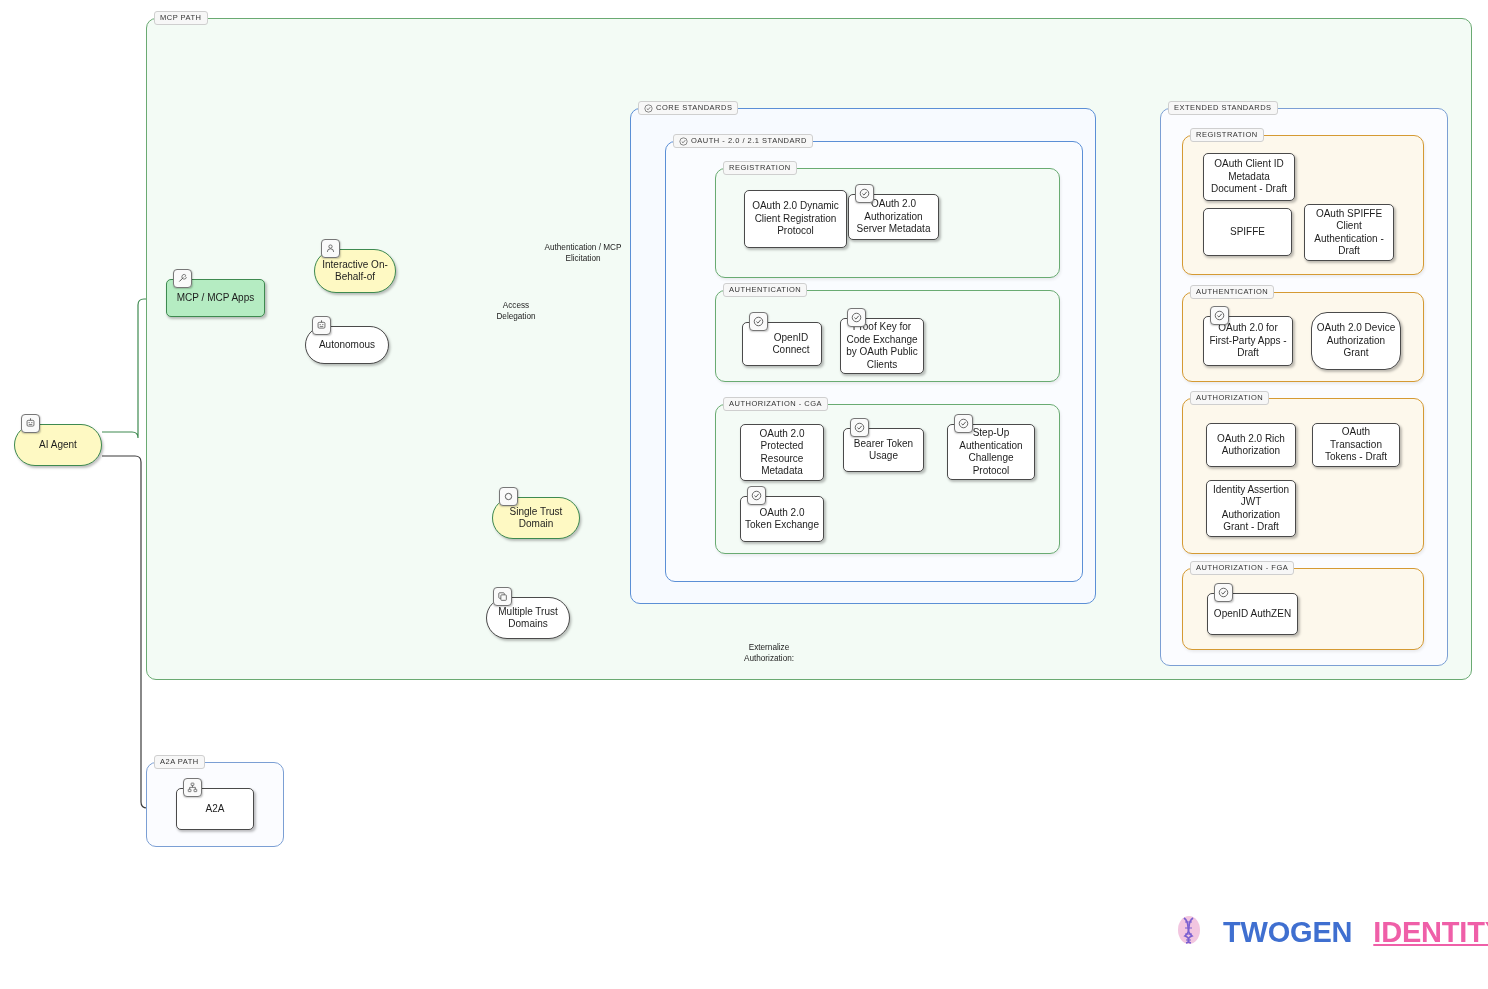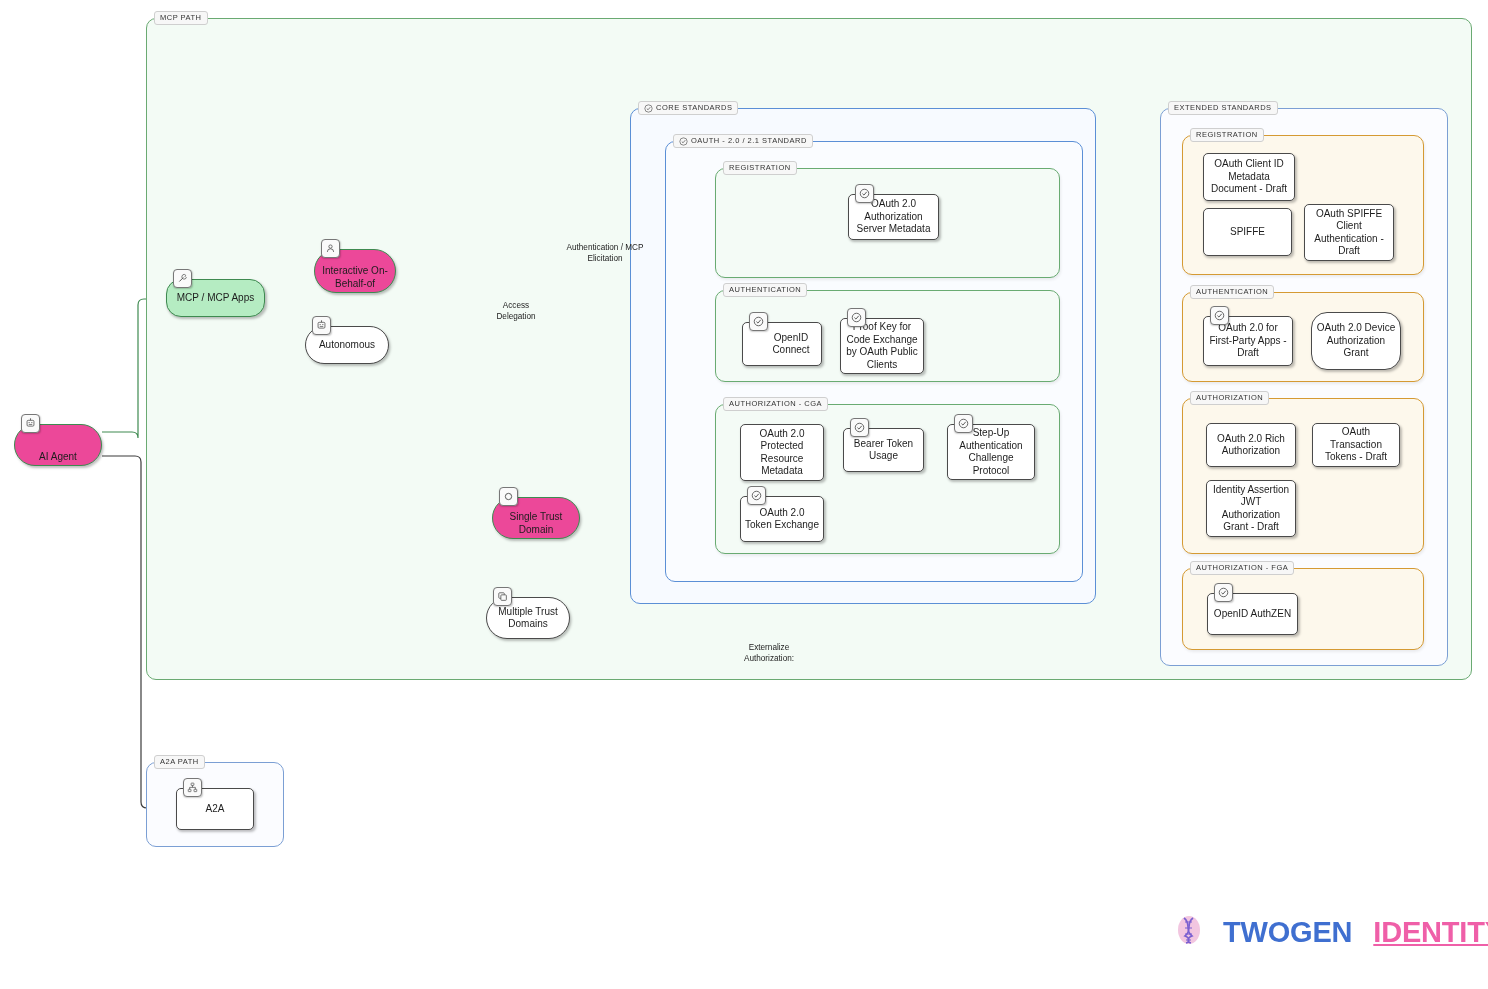--- a/index.html
+++ b/index.html
@@ -24,22 +24,22 @@
   .ext-std{border:1.4px solid #7b9fd4;background:#fbfcff;}
   .sub-orange{border:1.2px solid #d59a33;background:#fdf8ec;box-shadow:1px 2px 3px rgba(0,0,0,.07);}
 
   
   .node{position:absolute;box-sizing:border-box;display:flex;align-items:center;
         justify-content:center;text-align:center;color:#1d1d1d;
         border:1.1px solid #4a4a4a;background:#ffffff;
         box-shadow:1.5px 2px 2.5px rgba(0,0,0,.25);font-size:10px;line-height:12.5px;}
   .node.rect{border-radius:5px;}
   .node.pill{border-radius:22px;}
-  .node.green{background:#ec4899;border-color:#3e8a50;align-items:flex-end;}
-  .node.greensq{background:#b5ecc2;border-color:#3e8a50;border-radius:15px;}
+  .node.green{background:#fef9c3;border-color:#3e8a50;}
+  .node.greensq{background:#b5ecc2;border-color:#3e8a50;border-radius:5px;}
   .node .ntext{padding:2px 4px;z-index:2;}
 
   .badge{position:absolute;top:-11px;left:6px;width:17px;height:17px;border-radius:4px;
          background:#fafafa;border:1px solid #777;display:flex;align-items:center;
          justify-content:center;z-index:3;box-shadow:.5px 1px 1.5px rgba(0,0,0,.2);}
   .badge svg{display:block}
 
   
   .elabel{position:absolute;font-size:8.2px;line-height:10.5px;text-align:center;color:#1d1d1d;
           background:transparent;white-space:nowrap;}
@@ -137,20 +137,23 @@
       </svg>
       <span>OAUTH - 2.0 / 2.1 STANDARD</span>
     </div>
   </div>
 
   <div class="group sub-green" style="left:715px;top:168px;width:345px;height:110px;">
     <div class="glabel">
       <span>REGISTRATION</span>
     </div>
   </div>
+  <div class="node rect" style="left:744px;top:190px;width:103px;height:58px;">
+    <span class="ntext">OAuth 2.0 Dynamic Client Registration Protocol</span>
+  </div>
   <div class="node rect" style="left:848px;top:194px;width:91px;height:46px;">
     <span class="badge">
       <svg width="11" height="11" viewBox="0 0 16 16">
         <circle cx="8" cy="8" r="6.2" fill="none" stroke="#555" stroke-width="1.3"></circle>
         <path d="M5,8.2 L7.2,10.3 L11.2,5.6" fill="none" stroke="#555" stroke-width="1.4"></path>
       </svg>
     </span>
     <span class="ntext">OAuth 2.0 Authorization Server Metadata</span>
   </div>
 
@@ -355,21 +358,21 @@
       <svg width="11" height="11" viewBox="0 0 16 16">
         <rect x="6" y="1.6" width="4" height="3.4" rx="0.6" fill="none" stroke="#555" stroke-width="1.1"></rect>
         <rect x="1.8" y="10.6" width="4" height="3.4" rx="0.6" fill="none" stroke="#555" stroke-width="1.1"></rect>
         <rect x="10.2" y="10.6" width="4" height="3.4" rx="0.6" fill="none" stroke="#555" stroke-width="1.1"></rect>
         <path d="M8,5 V7.8 M3.8,10.6 V7.8 H12.2 V10.6" fill="none" stroke="#555" stroke-width="1.1"></path>
       </svg>
     </span>
     <span class="ntext">A2A</span>
   </div>
 
-  <div class="elabel" style="left:551px;top:243px;width:120px;">
+  <div class="elabel" style="left:529px;top:243px;width:120px;">
     <div style="white-space:normal;width:108px;">Authentication / MCP Elicitation</div>
   </div>
 
   <div class="elabel" style="left:485px;top:301px;width:62px;">
     <div style="white-space:normal;width:62px;">Access Delegation</div>
   </div>
 
   <div class="elabel" style="left:731px;top:643px;width:76px;">
     <div style="white-space:normal;width:76px;">Externalize Authorization:</div>
   </div>

